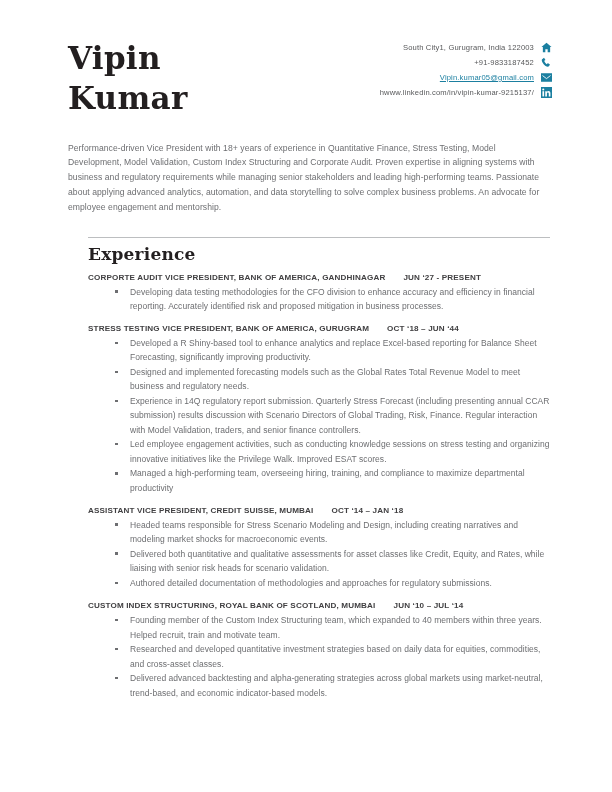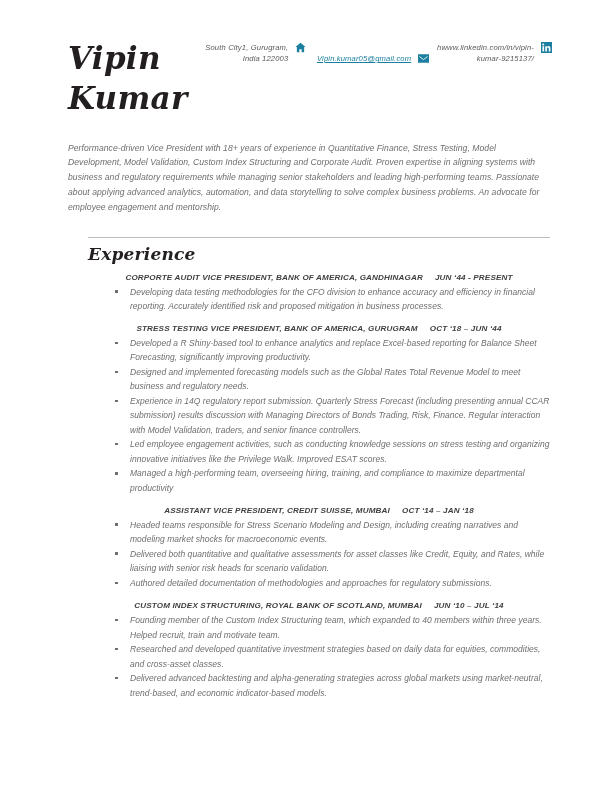--- a/index.html
+++ b/index.html
@@ -14,21 +14,20 @@
     color: #58595b;
     position: relative;
     overflow: hidden;
   }
   .page {
     position: relative;
     width: 612px;
     height: 562px;
     padding: 0;
     box-sizing: border-box;
-    font-style: italic;
   }
 
   
   .header {
     display: flex;
     align-items: flex-start;
     justify-content: space-between;
     padding: 34px 60px 0 68px;
   }
   .name-block {
@@ -37,21 +36,21 @@
     font-size: 31px;
     line-height: 1.30;
     color: #231f20;
     letter-spacing: 0.3px;
     padding-top: 4px;
   }
   .name-line { display: block; white-space: nowrap; }
 
   .contact-block {
     display: flex;
-    flex-direction: row;
+    flex-direction: column;
     align-items: flex-end;
     gap: 4px;
     padding-top: 8px;
     min-width: 210px;
   }
   .contact-row {
     display: flex;
     align-items: flex-start;
     justify-content: flex-end;
     gap: 7px;
@@ -107,22 +106,22 @@
     color: #231f20;
     margin: 0 0 9px 0;
     letter-spacing: 0.2px;
   }
 
   
   .job { margin-bottom: 11px; }
   .job-head {
     display: flex;
     align-items: baseline;
-    justify-content: center;
-    gap: 12px;
+    justify-content: flex-start;
+    gap: 18px;
     margin-bottom: 3px;
   }
   .job-title {
     font-size: 8.1px;
     font-weight: bold;
     color: #414042;
     letter-spacing: 0.15px;
     text-transform: uppercase;
     white-space: nowrap;
   }
@@ -171,20 +170,28 @@
     <div class="contact-block" id="contact-block">
         <div class="contact-row">
           <div class="contact-text">South City1, Gurugram, India  122003</div>
           <span class="contact-icon">
             <svg viewBox="0 0 16 16" xmlns="http://www.w3.org/2000/svg">
               <path fill="#1b7fa0" d="M8 1.2 0.7 7.3h2.0V14.8h3.6v-4.2h3.4v4.2h3.6V7.3h2.0z"></path>
             </svg>
           </span>
         </div>
         <div class="contact-row">
+          <div class="contact-text">+91-9833187452</div>
+          <span class="contact-icon">
+            <svg viewBox="0 0 16 16" xmlns="http://www.w3.org/2000/svg">
+              <path fill="#1b7fa0" d="M4.4 1.1 1.6 3.3c-.9.8-.5 2.6.6 4.7 1.1 2.1 2.7 4.0 4.4 5.1 1.8 1.2 3.6 1.5 4.3.7l2.3-2.6-3.2-2.3-1.5 1.5c-.9-.5-1.9-1.4-2.6-2.4-.7-1-1.1-1.9-1.2-2.6l1.8-1.1z"></path>
+            </svg>
+          </span>
+        </div>
+        <div class="contact-row">
           <div class="contact-text link">Vipin.kumar05@gmail.com</div>
           <span class="contact-icon">
             <svg viewBox="0 0 16 16" xmlns="http://www.w3.org/2000/svg">
               <rect x="0" y="1.8" width="16" height="12.4" fill="#1b7fa0"></rect>
               <path fill="none" stroke="#ffffff" stroke-width="1.3" d="M2.2 5.2 8 9.6l5.8-4.4"></path>
             </svg>
           </span>
         </div>
         <div class="contact-row">
           <div class="contact-text">hwww.linkedin.com/in/vipin-kumar-9215137/</div>
@@ -202,35 +209,35 @@
 
   <div class="summary">Performance-driven Vice President with 18+ years of experience in Quantitative Finance, Stress Testing, Model Development, Model Validation, Custom Index Structuring and Corporate Audit. Proven expertise in aligning systems with business and regulatory requirements while managing senior stakeholders and leading high-performing teams. Passionate about applying advanced analytics, automation, and data storytelling to solve complex business problems. An advocate for employee engagement and mentorship.</div>
 
   <div class="section">
     <hr class="rule">
     <div class="section-title">Experience</div>
     <div id="jobs-container">
         <div class="job">
           <div class="job-head">
             <div class="job-title">CORPORTE AUDIT VICE PRESIDENT, BANK OF AMERICA, GANDHINAGAR</div>
-            <div class="job-date">JUN ‘44 - PRESENT</div>
+            <div class="job-date">JUN ‘27 - PRESENT</div>
           </div>
           <ul class="bullets">
             <li>Developing data testing methodologies for the CFO division to enhance accuracy and efficiency in financial reporting. Accurately identified risk and proposed mitigation in business processes.</li>
           </ul>
         </div>
         <div class="job">
           <div class="job-head">
             <div class="job-title">STRESS TESTING VICE PRESIDENT, BANK OF AMERICA, GURUGRAM</div>
             <div class="job-date">OCT ‘18 – JUN ‘44</div>
           </div>
           <ul class="bullets">
             <li>Developed a R Shiny-based tool to enhance analytics and replace Excel-based reporting for Balance Sheet Forecasting, significantly improving productivity.</li>
             <li>Designed and implemented forecasting models such as the Global Rates Total Revenue Model to meet business and regulatory needs.</li>
-            <li>Experience in 14Q regulatory report submission. Quarterly Stress Forecast (including presenting annual CCAR submission) results discussion with Managing Directors of Bonds Trading, Risk, Finance. Regular interaction with Model Validation, traders, and senior finance controllers.</li>
+            <li>Experience in 14Q regulatory report submission. Quarterly Stress Forecast (including presenting annual CCAR submission) results discussion with Scenario Directors of Global Trading, Risk, Finance. Regular interaction with Model Validation, traders, and senior finance controllers.</li>
             <li>Led employee engagement activities, such as conducting knowledge sessions on stress testing and organizing innovative initiatives like the Privilege Walk. Improved ESAT scores.</li>
             <li>Managed a high-performing team, overseeing hiring, training, and compliance to maximize departmental productivity</li>
           </ul>
         </div>
         <div class="job">
           <div class="job-head">
             <div class="job-title">ASSISTANT VICE PRESIDENT, CREDIT SUISSE, MUMBAI</div>
             <div class="job-date">OCT ‘14 – JAN ‘18</div>
           </div>
           <ul class="bullets">

